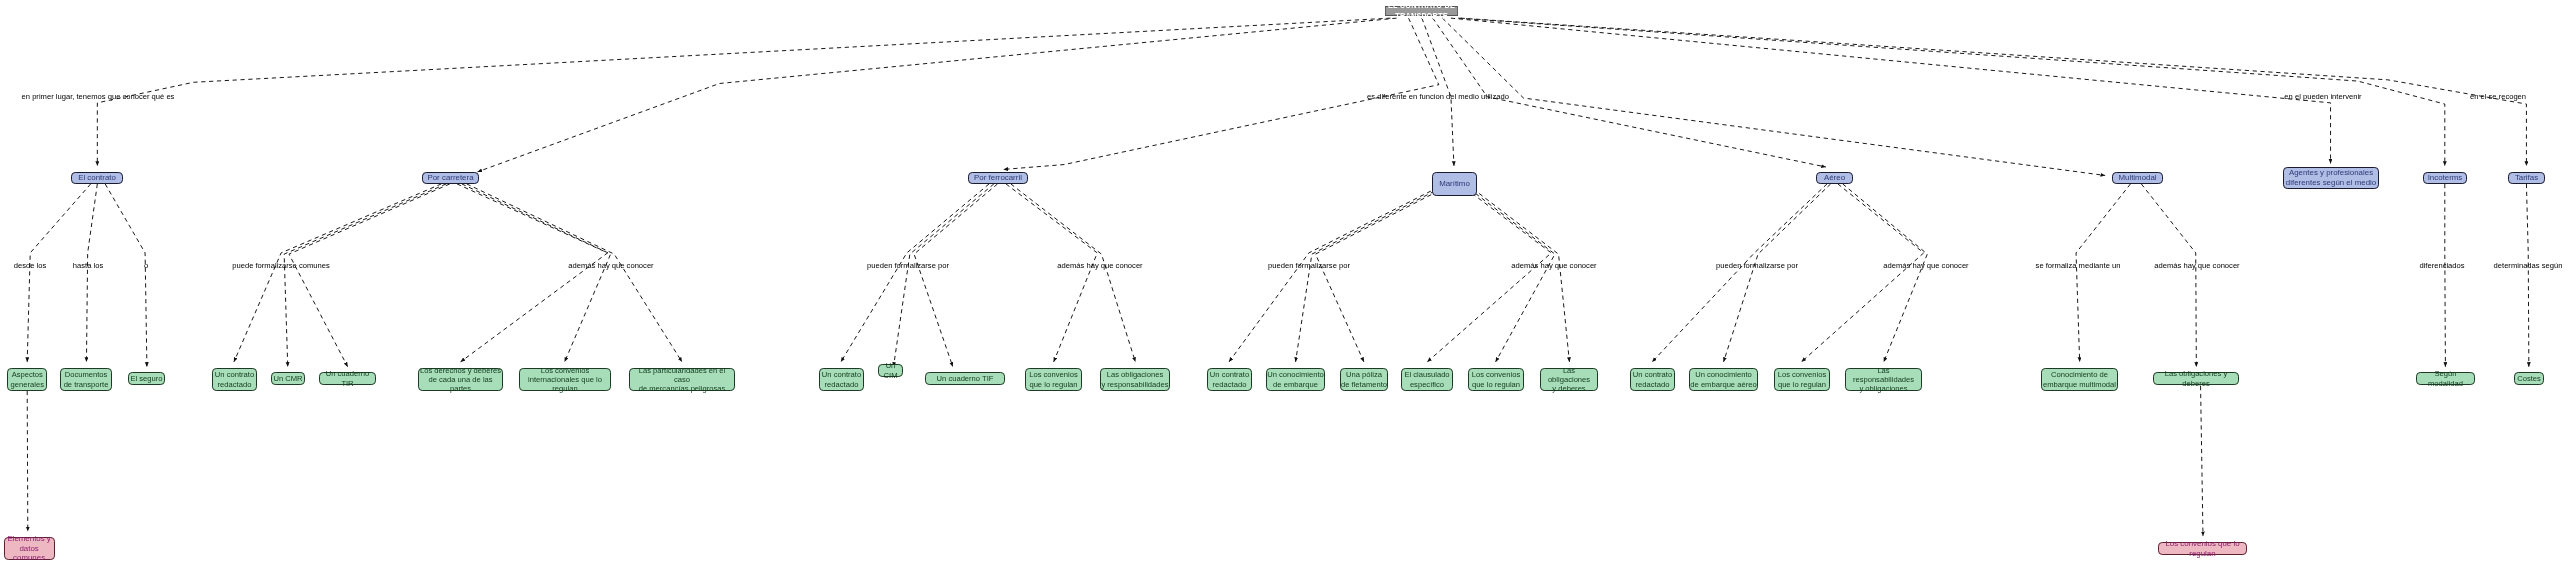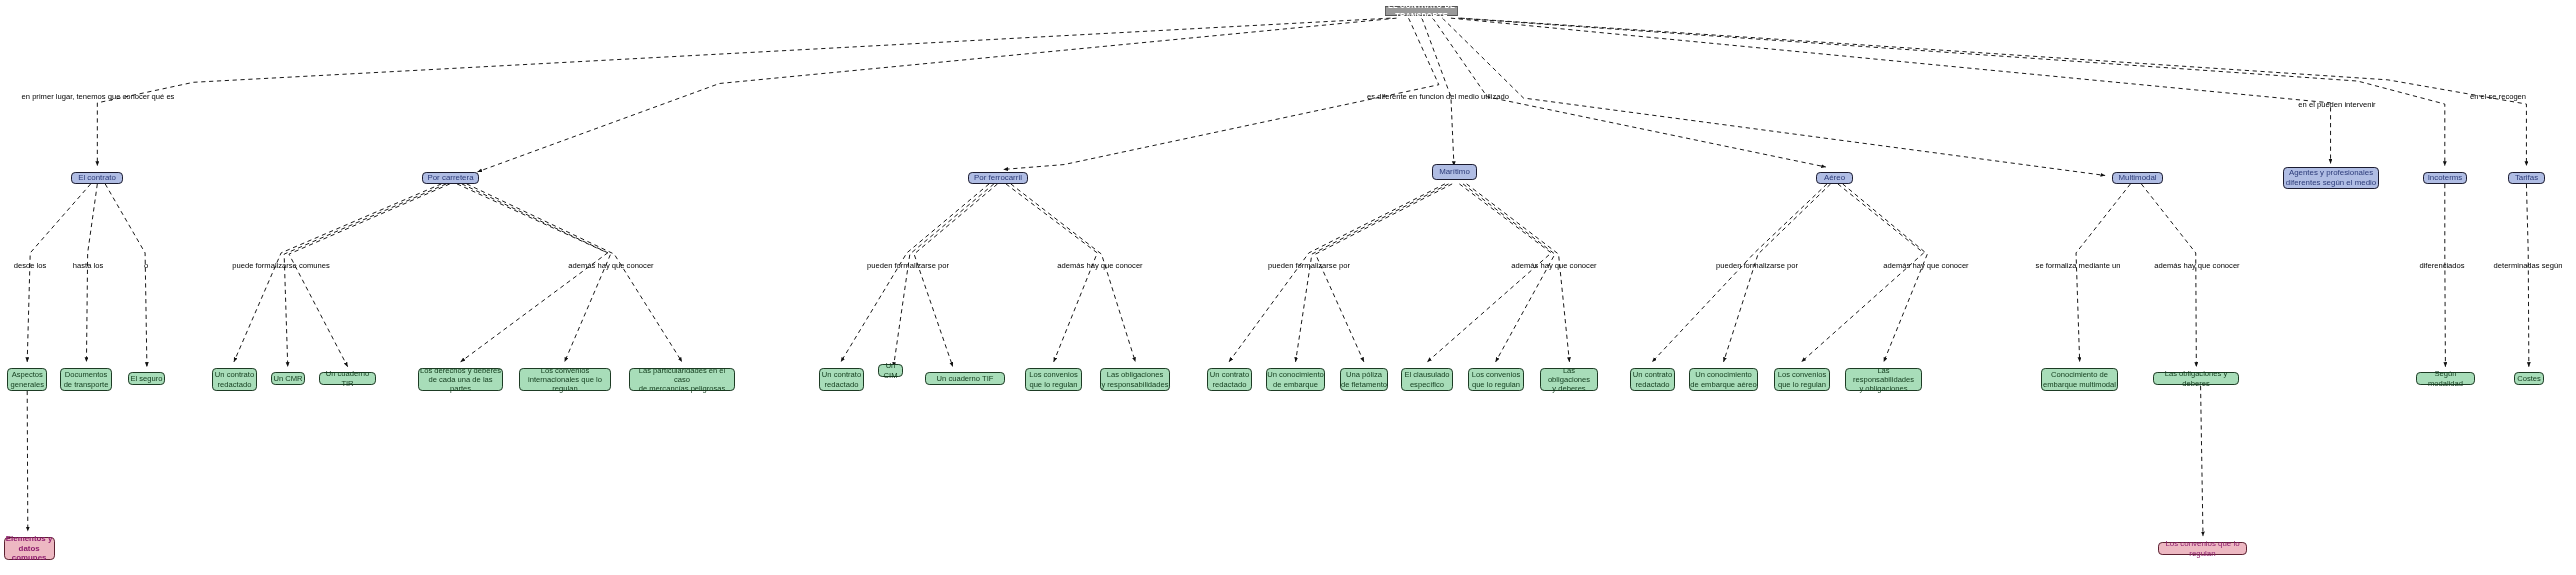--- a/index.html
+++ b/index.html
@@ -127,21 +127,21 @@
         <path d="M 3640 638 L 3644 886" fill="none" stroke="#111111" stroke-width="1.6" stroke-dasharray="7,6" marker-end="url(#arrowhead)"></path>
         <path d="M 4044 304 L 4044 418 L 4045 606" fill="none" stroke="#111111" stroke-width="1.6" stroke-dasharray="7,6" marker-end="url(#arrowhead)"></path>
         <path d="M 4179 304 L 4182 418 L 4183 606" fill="none" stroke="#111111" stroke-width="1.6" stroke-dasharray="7,6" marker-end="url(#arrowhead)"></path>
       </g>
   </svg>
   <div id="node-group">
       <div class="node node-title" style="left: 1377px; top: 6px; width: 89px; height: 10.3px;">EL CONTRATO DE TRANSPORTE</div>
       <div class="node node-blue" style="left: 71px; top: 172px; width: 52px; height: 12px;">El contrato</div>
       <div class="node node-blue" style="left: 422px; top: 172px; width: 57px; height: 12px;">Por carretera</div>
       <div class="node node-blue" style="left: 968px; top: 172px; width: 60px; height: 12px;">Por ferrocarril</div>
-      <div class="node node-blue" style="left: 1432px; top: 164px; width: 45px; height: 16px;">Marítimo</div>
+      <div class="node node-blue" style="left: 1432px; top: 172px; width: 45px; height: 24px;">Marítimo</div>
       <div class="node node-blue" style="left: 1816px; top: 172px; width: 37px; height: 12px;">Aéreo</div>
       <div class="node node-blue" style="left: 2112px; top: 172px; width: 51px; height: 12px;">Multimodal</div>
       <div class="node node-blue" style="left: 2283px; top: 167px; width: 96px; height: 22px;">Agentes y profesionales
 diferentes según el medio</div>
       <div class="node node-blue" style="left: 2423px; top: 172px; width: 44px; height: 12px;">Incoterms</div>
       <div class="node node-blue" style="left: 2508px; top: 172px; width: 37px; height: 12px;">Tarifas</div>
       <div class="node node-green" style="left: 7.3px; top: 368px; width: 40px; height: 23px;">Aspectos
 generales</div>
       <div class="node node-green" style="left: 60px; top: 368px; width: 52px; height: 23px;">Documentos
 de transporte</div>
@@ -182,28 +182,28 @@
 de embarque aéreo</div>
       <div class="node node-green" style="left: 1774px; top: 368px; width: 56px; height: 23px;">Los convenios
 que lo regulan</div>
       <div class="node node-green" style="left: 1845px; top: 368px; width: 77px; height: 23px;">Las responsabilidades
 y obligaciones</div>
       <div class="node node-green" style="left: 2041px; top: 368px; width: 77px; height: 23px;">Conocimiento de
 embarque multimodal</div>
       <div class="node node-green" style="left: 2153px; top: 372px; width: 86px; height: 13.3px;">Las obligaciones y deberes</div>
       <div class="node node-green" style="left: 2416px; top: 372px; width: 59px; height: 13.3px;">Según modalidad</div>
       <div class="node node-green" style="left: 2514px; top: 372px; width: 30px; height: 13.3px;">Costes</div>
-      <div class="node node-pink" style="left: 3.6px; top: 537px; width: 51px; height: 23px; font-weight: bold;">Elementos y
+      <div class="node node-pink" style="left: 3.6px; top: 537px; width: 51px; height: 23px;">Elementos y
 datos comunes</div>
       <div class="node node-pink" style="left: 2158px; top: 542px; width: 89px; height: 13.3px;">Los convenios que lo regulan</div>
     </div>
   <div id="label-group">
       <div class="edge-label" style="left: 98px; top: 92px;">en primer lugar, tenemos que conocer qué es</div>
       <div class="edge-label" style="left: 1438px; top: 92px;">es diferente en funcion del medio utilizado</div>
-      <div class="edge-label" style="left: 2323px; top: 100px; margin-left: 14px;">en el pueden intervenir</div>
+      <div class="edge-label" style="left: 2323px; top: 92px;">en el pueden intervenir</div>
       <div class="edge-label" style="left: 2498px; top: 92px;">en el se recogen</div>
       <div class="edge-label" style="left: 30px; top: 261px;">desde los</div>
       <div class="edge-label" style="left: 88px; top: 261px;">hasta los</div>
       <div class="edge-label" style="left: 146px; top: 261px;">o</div>
       <div class="edge-label" style="left: 281px; top: 261px;">puede formalizarse comunes</div>
       <div class="edge-label" style="left: 611px; top: 261px;">además hay que conocer</div>
       <div class="edge-label" style="left: 908px; top: 261px;">pueden formalizarse por</div>
       <div class="edge-label" style="left: 1100px; top: 261px;">además hay que conocer</div>
       <div class="edge-label" style="left: 1309px; top: 261px;">pueden formalizarse por</div>
       <div class="edge-label" style="left: 1554px; top: 261px;">además hay que conocer</div>

